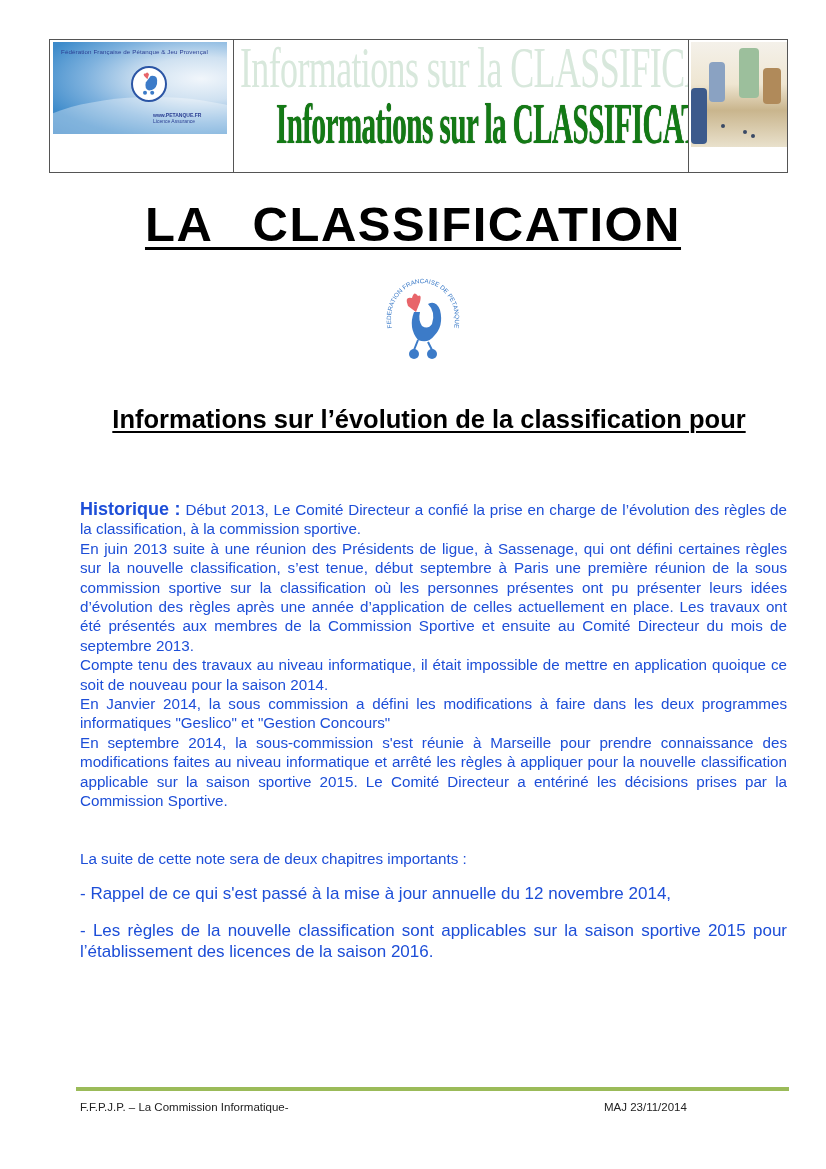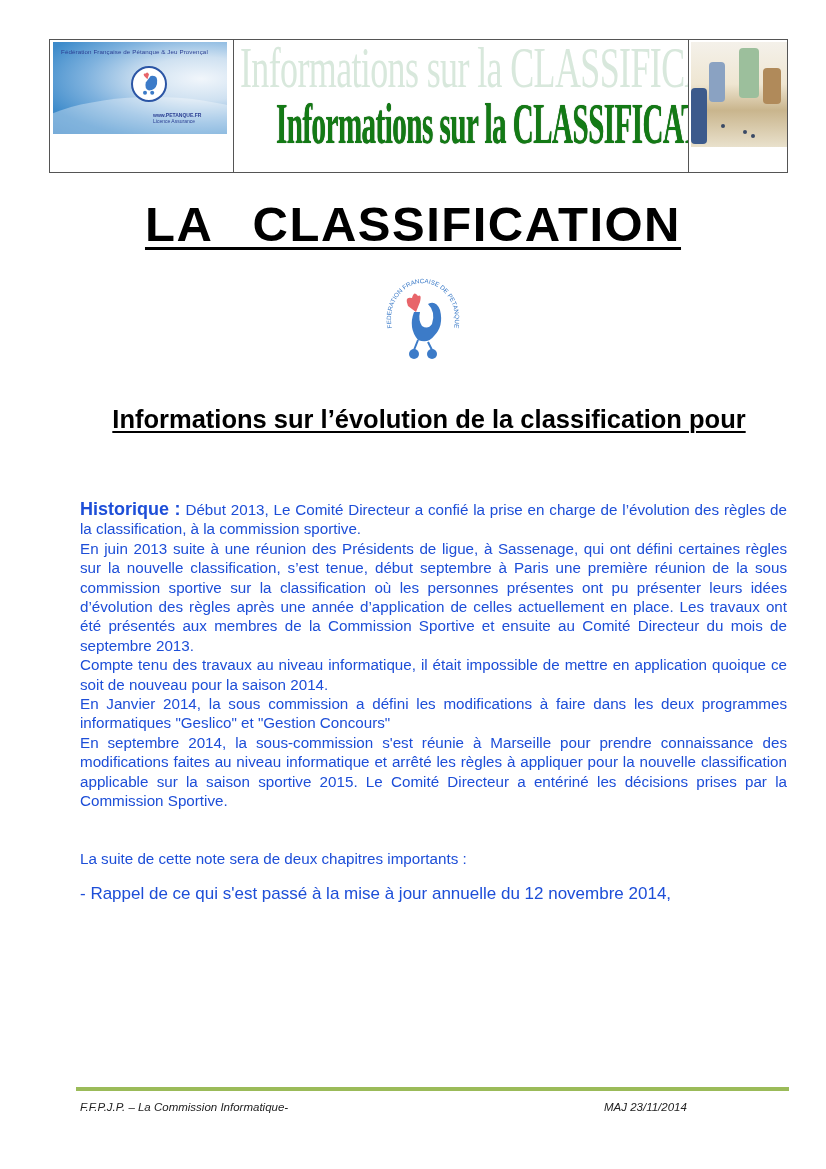--- a/index.html
+++ b/index.html
@@ -83,21 +83,21 @@
       font-size: 15.2px; line-height: 19.4px; text-align: justify; color: #1d4ed8;
     }
     .body-text p { margin: 0; }
     .hist-label { font-weight: bold; font-size: 18px; }
     .gap { height: 19.4px; }
     .list-item { font-size: 17px; line-height: 21px; text-align: justify; }
 
     
     .footer-rule { position: absolute; left: 76px; top: 1087px; width: 713px; height: 4px; background: #9bbb59; }
     .footer-left, .footer-right {
-      position: absolute; top: 1101px; font-style: italic; font-size: 11.5px; color: #222;
+      position: absolute; top: 1101px; font-size: 11.5px; color: #222;
       font-family: "Liberation Sans", sans-serif;
     }
     .footer-left { left: 80px; }
     .footer-right { left: 604px; }
   </style>
 </head>
 <body>
 
 <div class="banner">
   <div class="cell cell-logo">
@@ -166,17 +166,18 @@
   <p>En juin 2013 suite à une réunion des Présidents de ligue, à Sassenage, qui ont défini certaines règles sur la nouvelle classification, s’est tenue, début septembre à Paris une première réunion de la sous commission sportive sur la classification où les personnes présentes ont pu présenter leurs idées d’évolution des règles après une année d’application de celles actuellement en place. Les travaux ont été présentés aux membres de la Commission Sportive et ensuite au Comité Directeur du mois de septembre 2013.</p>
   <p>Compte tenu des travaux au niveau informatique, il était impossible de mettre en application quoique ce soit de nouveau pour la saison 2014.</p>
   <p>En Janvier 2014, la sous commission a défini les modifications à faire dans les deux programmes informatiques "Geslico" et "Gestion Concours"</p>
   <p>En septembre 2014, la sous-commission s'est réunie à Marseille pour prendre connaissance des modifications faites au niveau informatique et arrêté les règles à appliquer pour la nouvelle classification applicable sur la saison sportive 2015. Le Comité Directeur a entériné les décisions prises par la Commission Sportive.</p>
   <div class="gap"></div>
   <div class="gap"></div>
   <p>La suite de cette note sera de deux chapitres importants :</p>
   <div class="gap" style="height:14px"></div>
   <p class="list-item">-  Rappel de ce qui s'est passé à la mise à jour annuelle du 12 novembre 2014,</p>
   <div class="gap" style="height:16px"></div>
+  <p class="list-item">-  Les règles de la nouvelle classification sont applicables sur la saison sportive 2015 pour l’établissement des licences de la saison 2016.</p>
 </div>
 
 <div class="footer-rule"></div>
 <div class="footer-left">F.F.P.J.P. – La Commission Informatique-</div>
 <div class="footer-right">MAJ 23/11/2014</div>
 
 </body></html>

